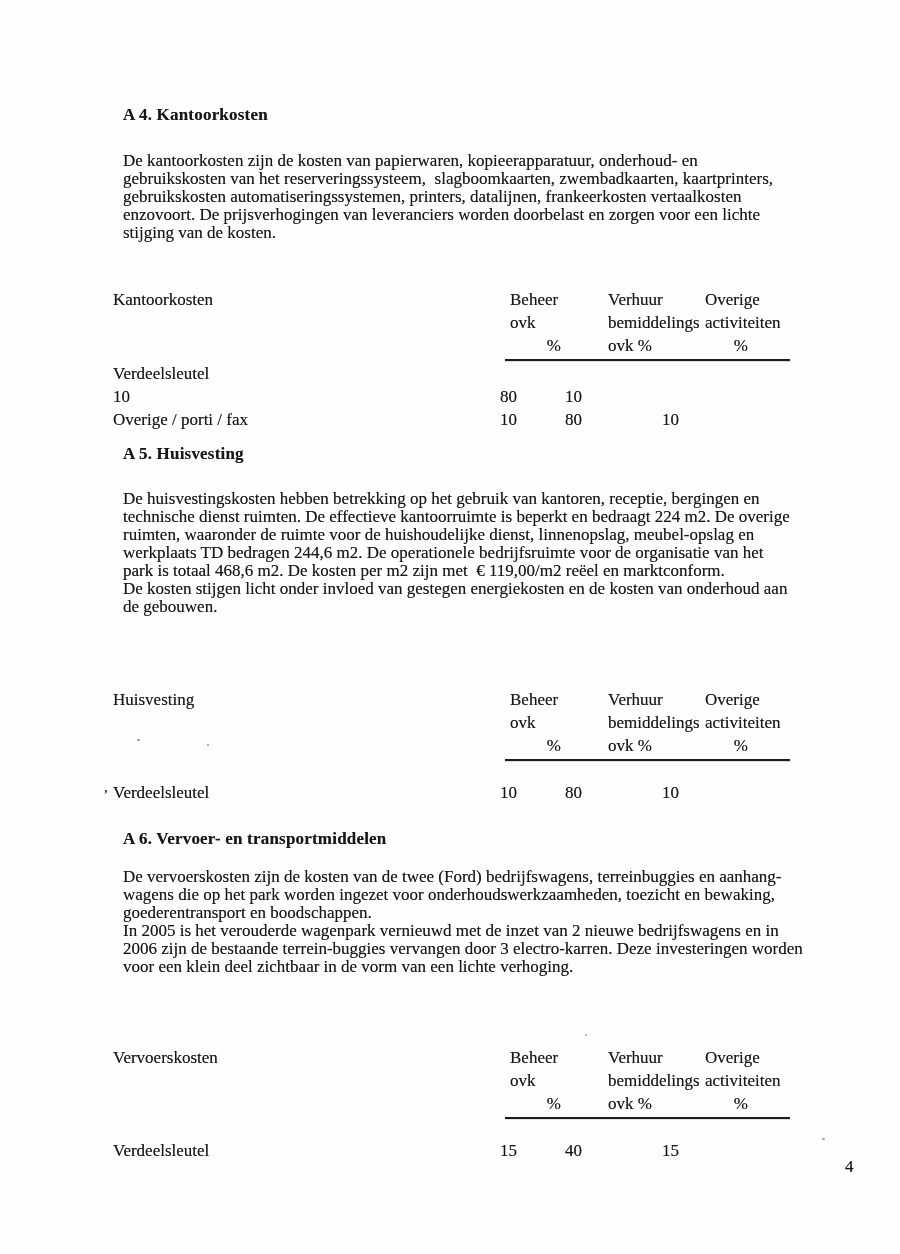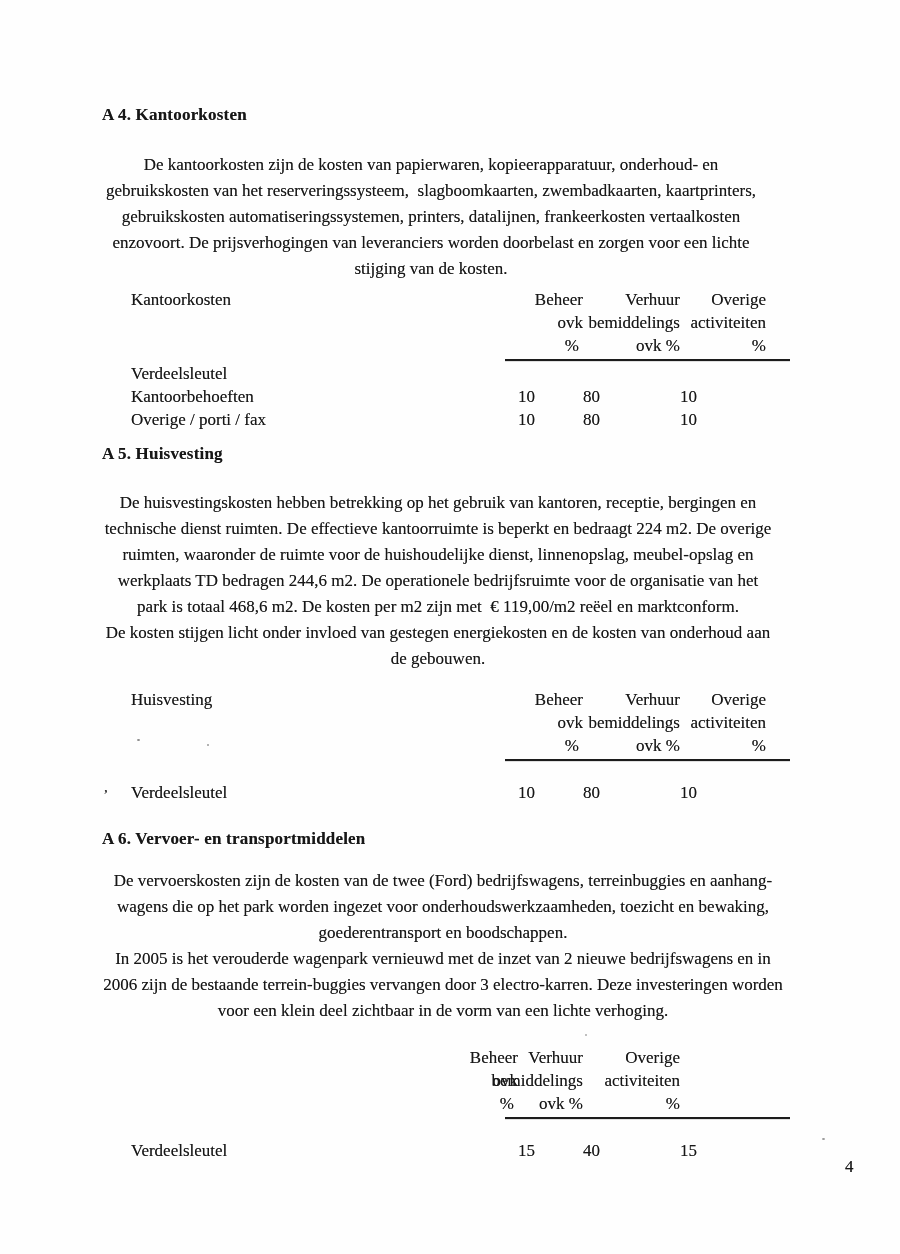--- a/index.html
+++ b/index.html
@@ -7,33 +7,32 @@
     position: relative;
     width: 900px;
     height: 1254px;
     background: #fefefe;
     font-family: "Liberation Serif", "DejaVu Serif", serif;
     font-size: 17px;
     color: #171717;
     text-shadow: 0 0 0.6px rgba(25,25,25,0.55);
     overflow: hidden;
   }
-  .abs { position: absolute; left: 102px; text-align: center; }
+  .abs { position: absolute; left: 123px; }
   .heading { font-weight: 700; letter-spacing: 0.2px; white-space: nowrap; }
-  .para { line-height: 26px; white-space: pre-wrap; }
+  .para { line-height: 18px; white-space: pre-wrap; }
 
   
   .tbl { position: absolute; left: 113px; }
   .thead-grid, .trow {
     display: grid;
     grid-template-columns: 387px 65px 97px 86px;
     line-height: 23px;
-    margin-left: 18px;
   }
-  .hcell { display: flex; flex-direction: column; align-items: flex-end; }
+  .hcell { display: flex; flex-direction: column; }
   .hl { line-height: 23px; white-space: nowrap; }
   .c1-left  { padding-left: 10px; }
   .c1-right { text-align: right; padding-right: 4px; }
   .c23-left { padding-left: 43px; }
   .c3-right { text-align: right; }
   .rule {
     height: 2px;
     background: #1c1c1c;
     width: 285px;
     margin-left: 392px;
@@ -86,21 +85,20 @@
       </div>
     </div>
     <div class="rule"></div>
     <div class="trow">
       <div>Verdeelsleutel</div>
       <div class="num n1"></div>
       <div class="num"></div>
       <div class="num"></div>
     </div>
     <div class="trow">
-      <div>Kantoorbehoeften</div>
       <div class="num n1">10</div>
       <div class="num">80</div>
       <div class="num">10</div>
     </div>
     <div class="trow">
       <div>Overige / porti / fax</div>
       <div class="num n1">10</div>
       <div class="num">80</div>
       <div class="num">10</div>
     </div>
@@ -137,20 +135,21 @@
       <div class="num">10</div>
     </div>
   </div>
 
   <div class="abs heading" style="top:829px">A 6. Vervoer- en transportmiddelen</div>
   <div class="abs para" style="top:868px; width:682px">De vervoerskosten zijn de kosten van de twee (Ford) bedrijfswagens, terreinbuggies en aanhang-wagens die op het park worden ingezet voor onderhoudswerkzaamheden, toezicht en bewaking, goederentransport en boodschappen.
 In 2005 is het verouderde wagenpark vernieuwd met de inzet van 2 nieuwe bedrijfswagens en in 2006 zijn de bestaande terrein-buggies vervangen door 3 electro-karren. Deze investeringen worden voor een klein deel zichtbaar in de vorm van een lichte verhoging.</div>
 
   <div class="tbl" style="top:1046px">
     <div class="thead-grid">
+      <div class="hl">Vervoerskosten</div>
       <div class="hcell">
         <div class="hl c1-left">Beheer</div>
         <div class="hl c1-left">ovk</div>
         <div class="hl c1-right">%</div>
       </div>
       <div class="hcell">
         <div class="hl c23-left">Verhuur</div>
         <div class="hl c23-left">bemiddelings</div>
         <div class="hl c23-left">ovk %</div>
       </div>

